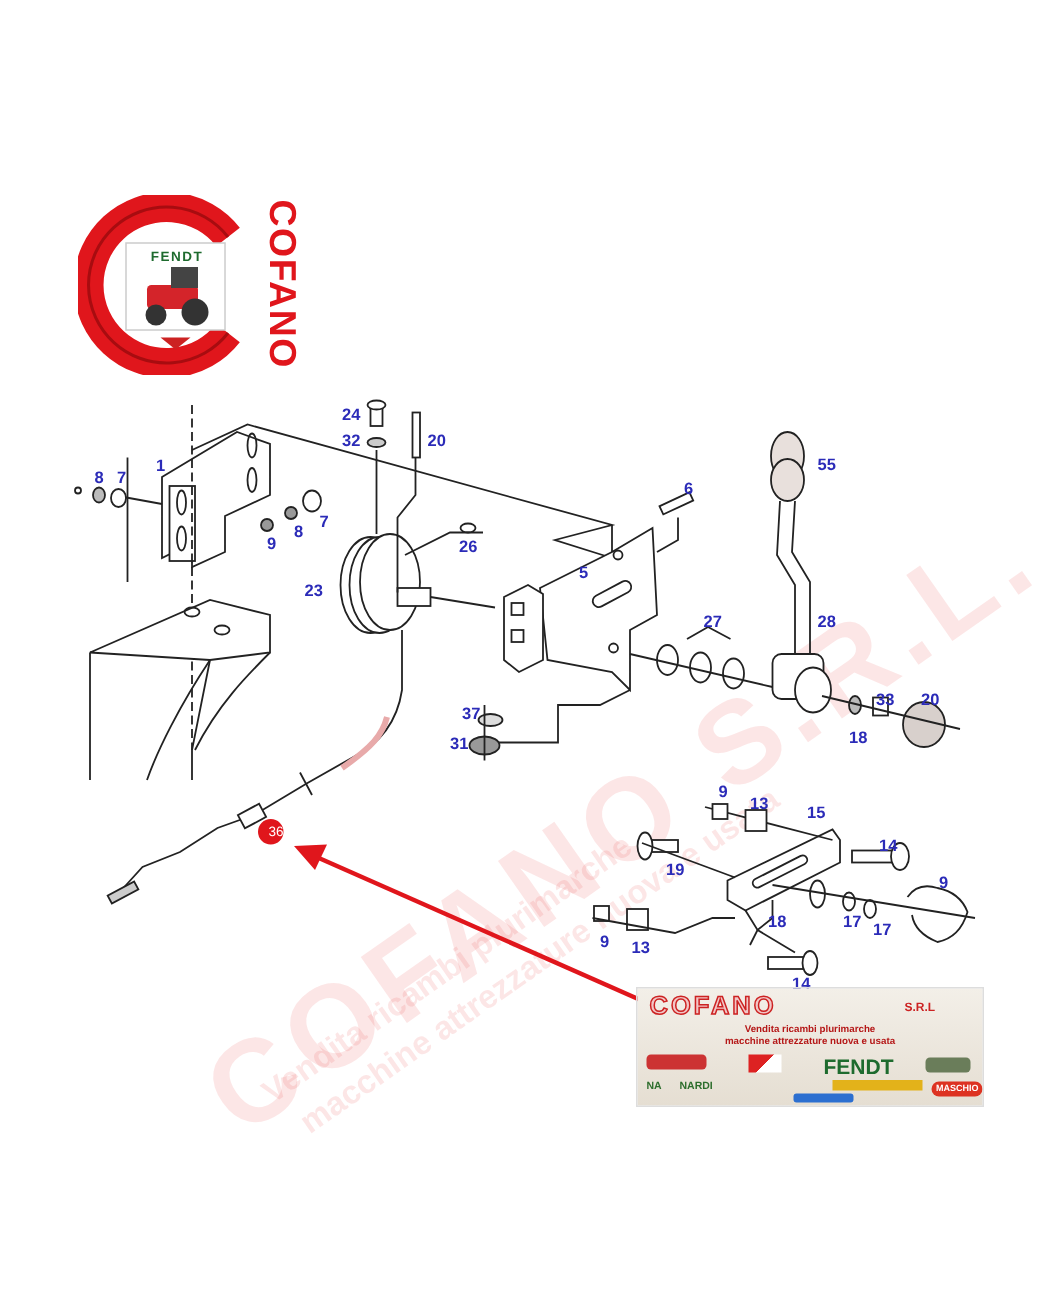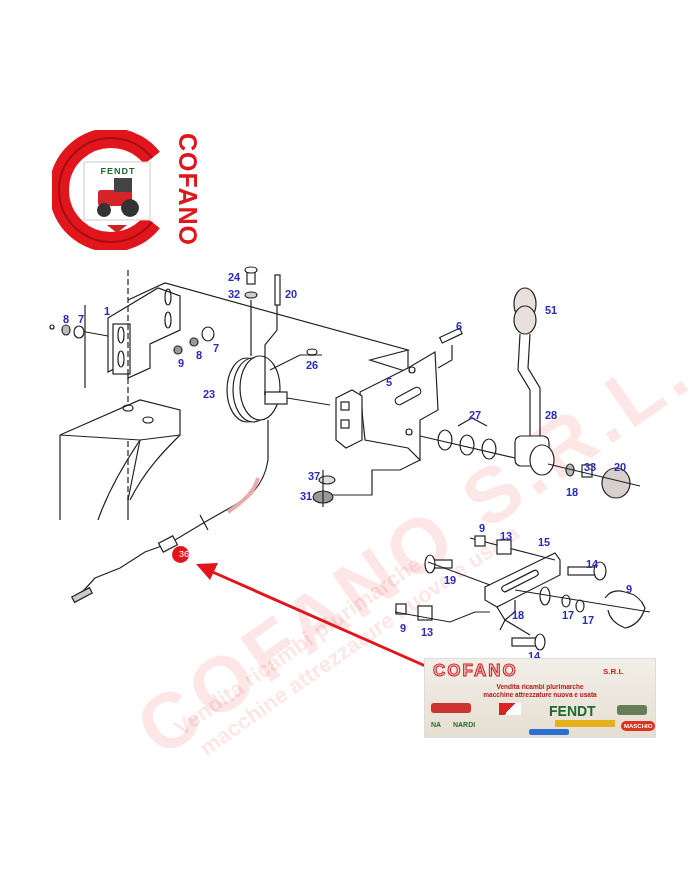--- a/index.html
+++ b/index.html
@@ -144,21 +144,21 @@
   <div class="lbl" style="left:178px;top:358px">9</div>
   <div class="lbl" style="left:196px;top:350px">8</div>
   <div class="lbl" style="left:213px;top:343px">7</div>
   <div class="lbl" style="left:228px;top:272px">24</div>
   <div class="lbl" style="left:228px;top:289px">32</div>
   <div class="lbl" style="left:285px;top:289px">20</div>
   <div class="lbl" style="left:306px;top:360px">26</div>
   <div class="lbl" style="left:203px;top:389px">23</div>
   <div class="lbl" style="left:386px;top:377px">5</div>
   <div class="lbl" style="left:456px;top:321px">6</div>
-  <div class="lbl" style="left:545px;top:305px">51</div>
+  <div class="lbl" style="left:545px;top:305px">55</div>
   <div class="lbl" style="left:545px;top:410px">28</div>
   <div class="lbl" style="left:469px;top:410px">27</div>
   <div class="lbl" style="left:584px;top:462px">33</div>
   <div class="lbl" style="left:614px;top:462px">20</div>
   <div class="lbl" style="left:566px;top:487px">18</div>
   <div class="lbl" style="left:308px;top:471px">37</div>
   <div class="lbl" style="left:300px;top:491px">31</div>
   <div style="position:absolute;left:172px;top:546px;width:17px;height:17px;border-radius:50%;background:#e0161c;color:#fff;font-family:'Liberation Sans',sans-serif;font-weight:normal;font-size:9px;line-height:17px;text-align:right;">36</div>
   <div class="lbl" style="left:479px;top:523px">9</div>
   <div class="lbl" style="left:500px;top:531px">13</div>

